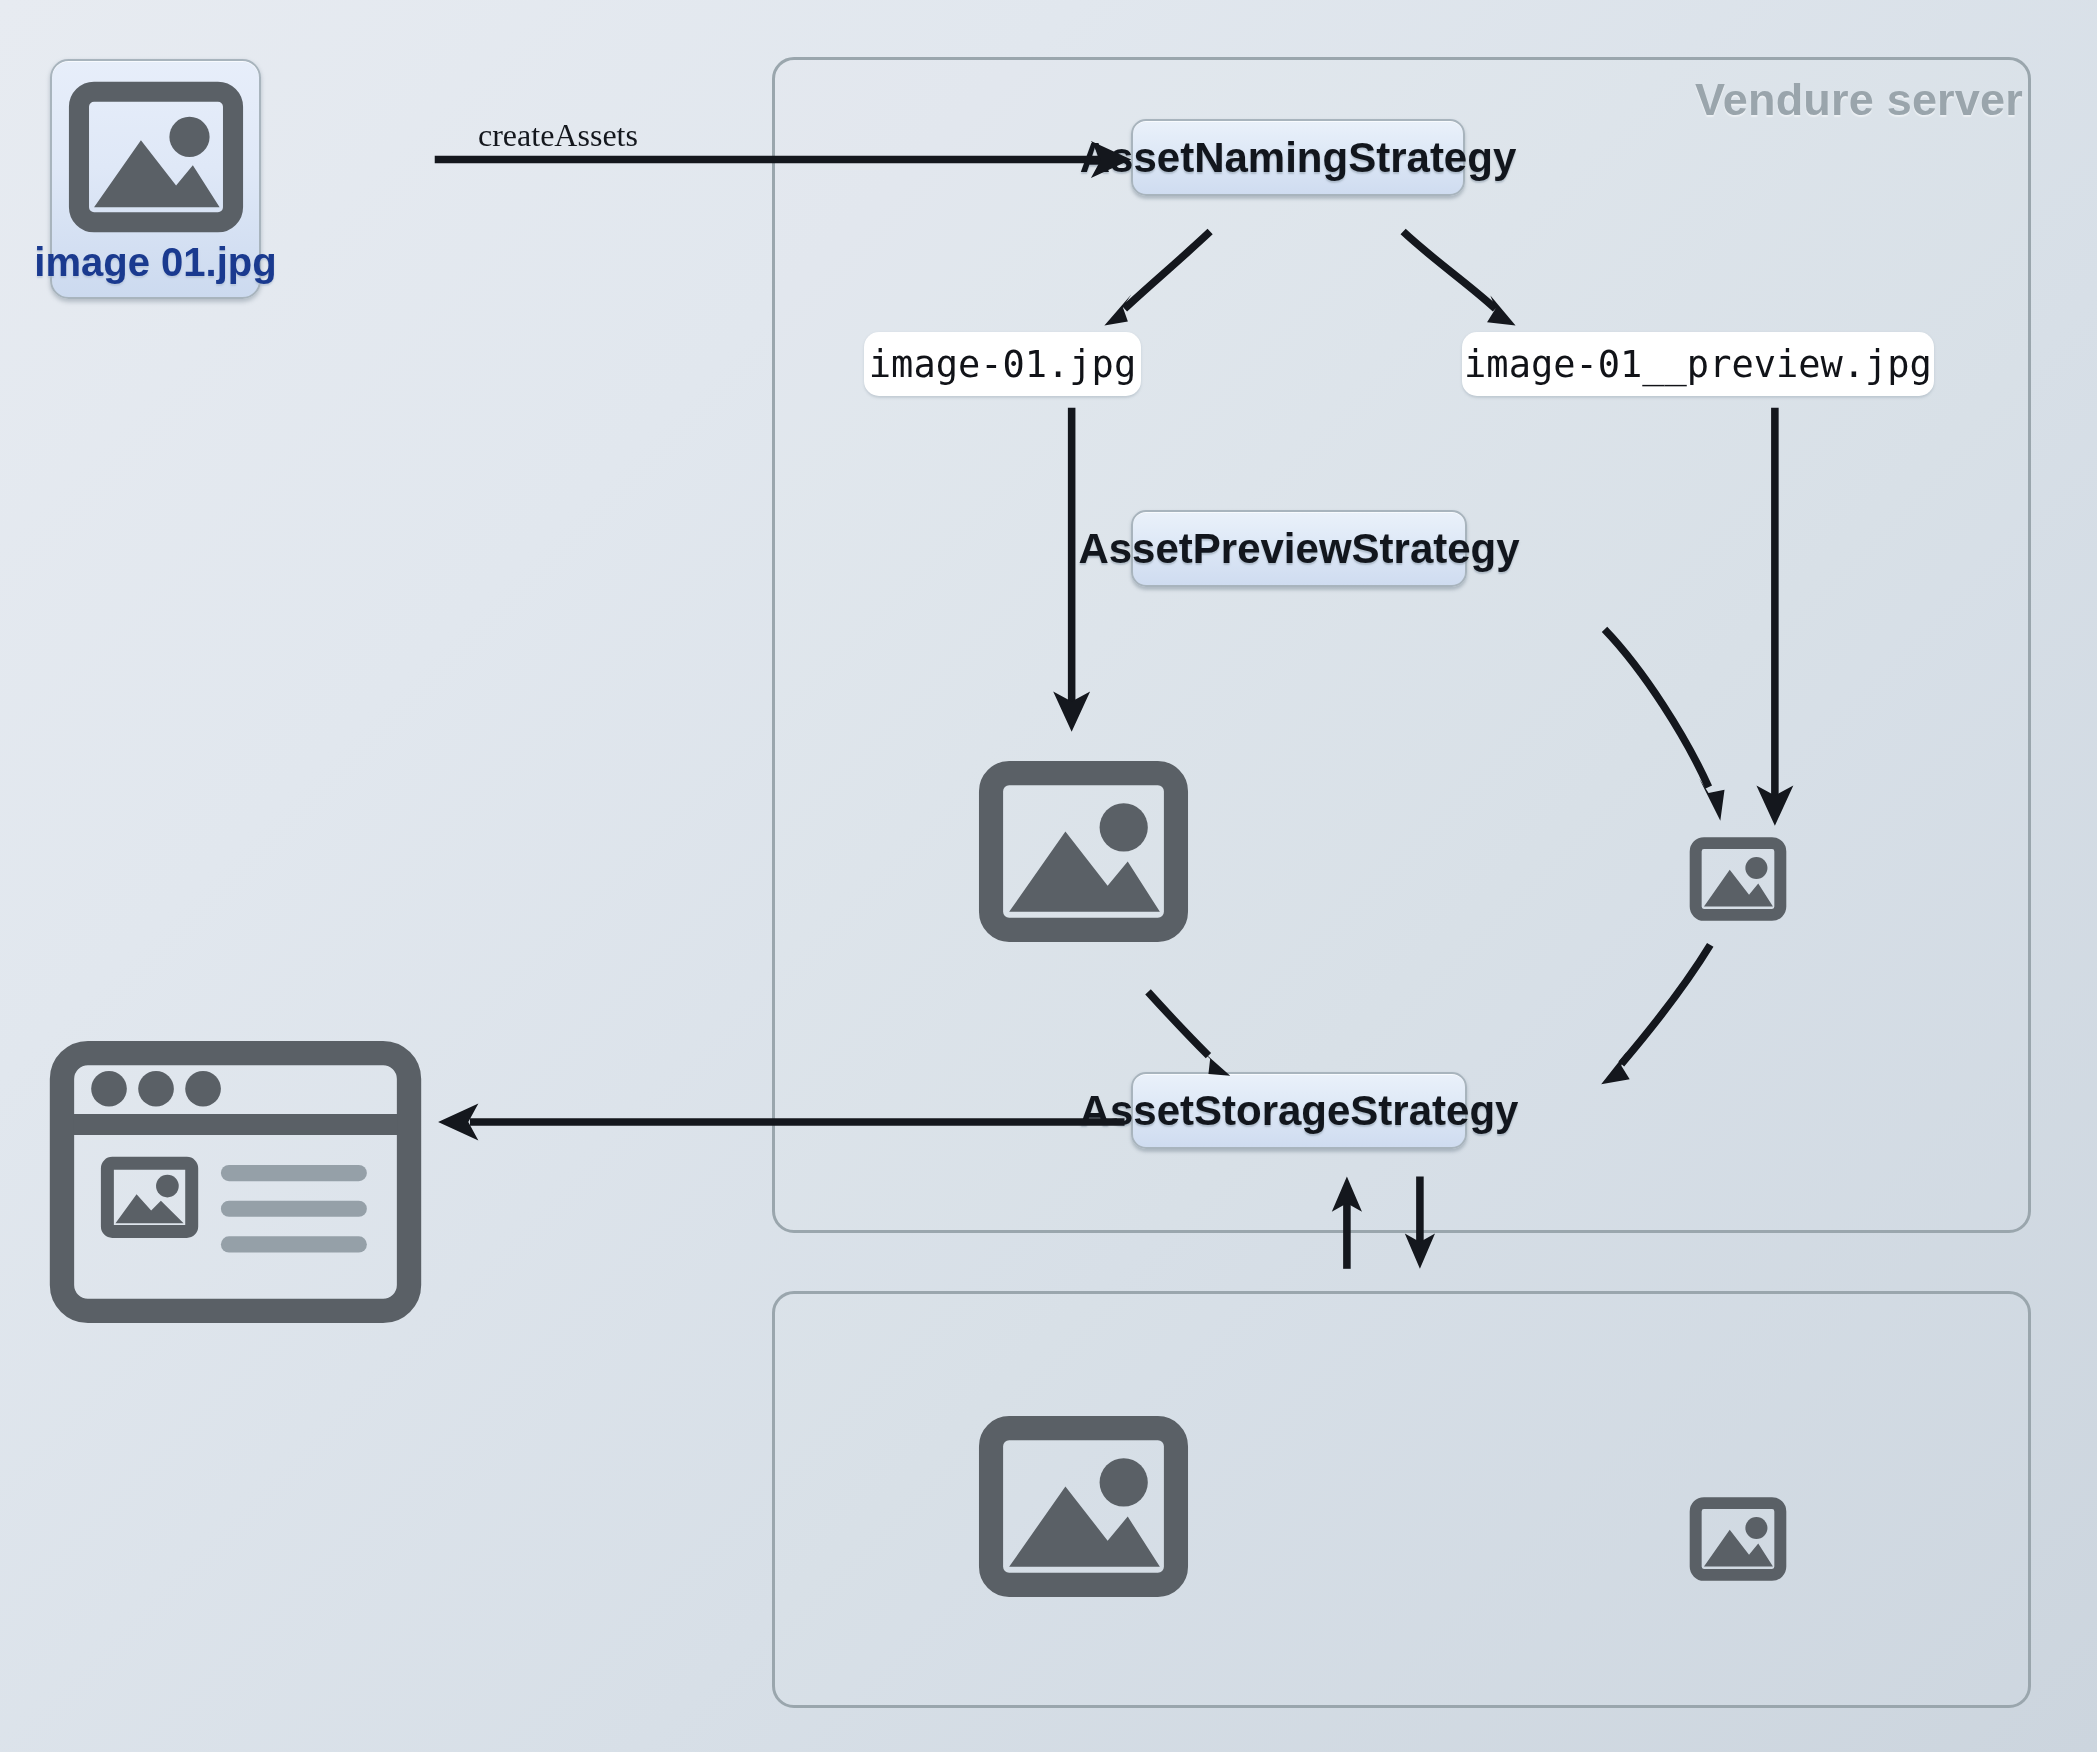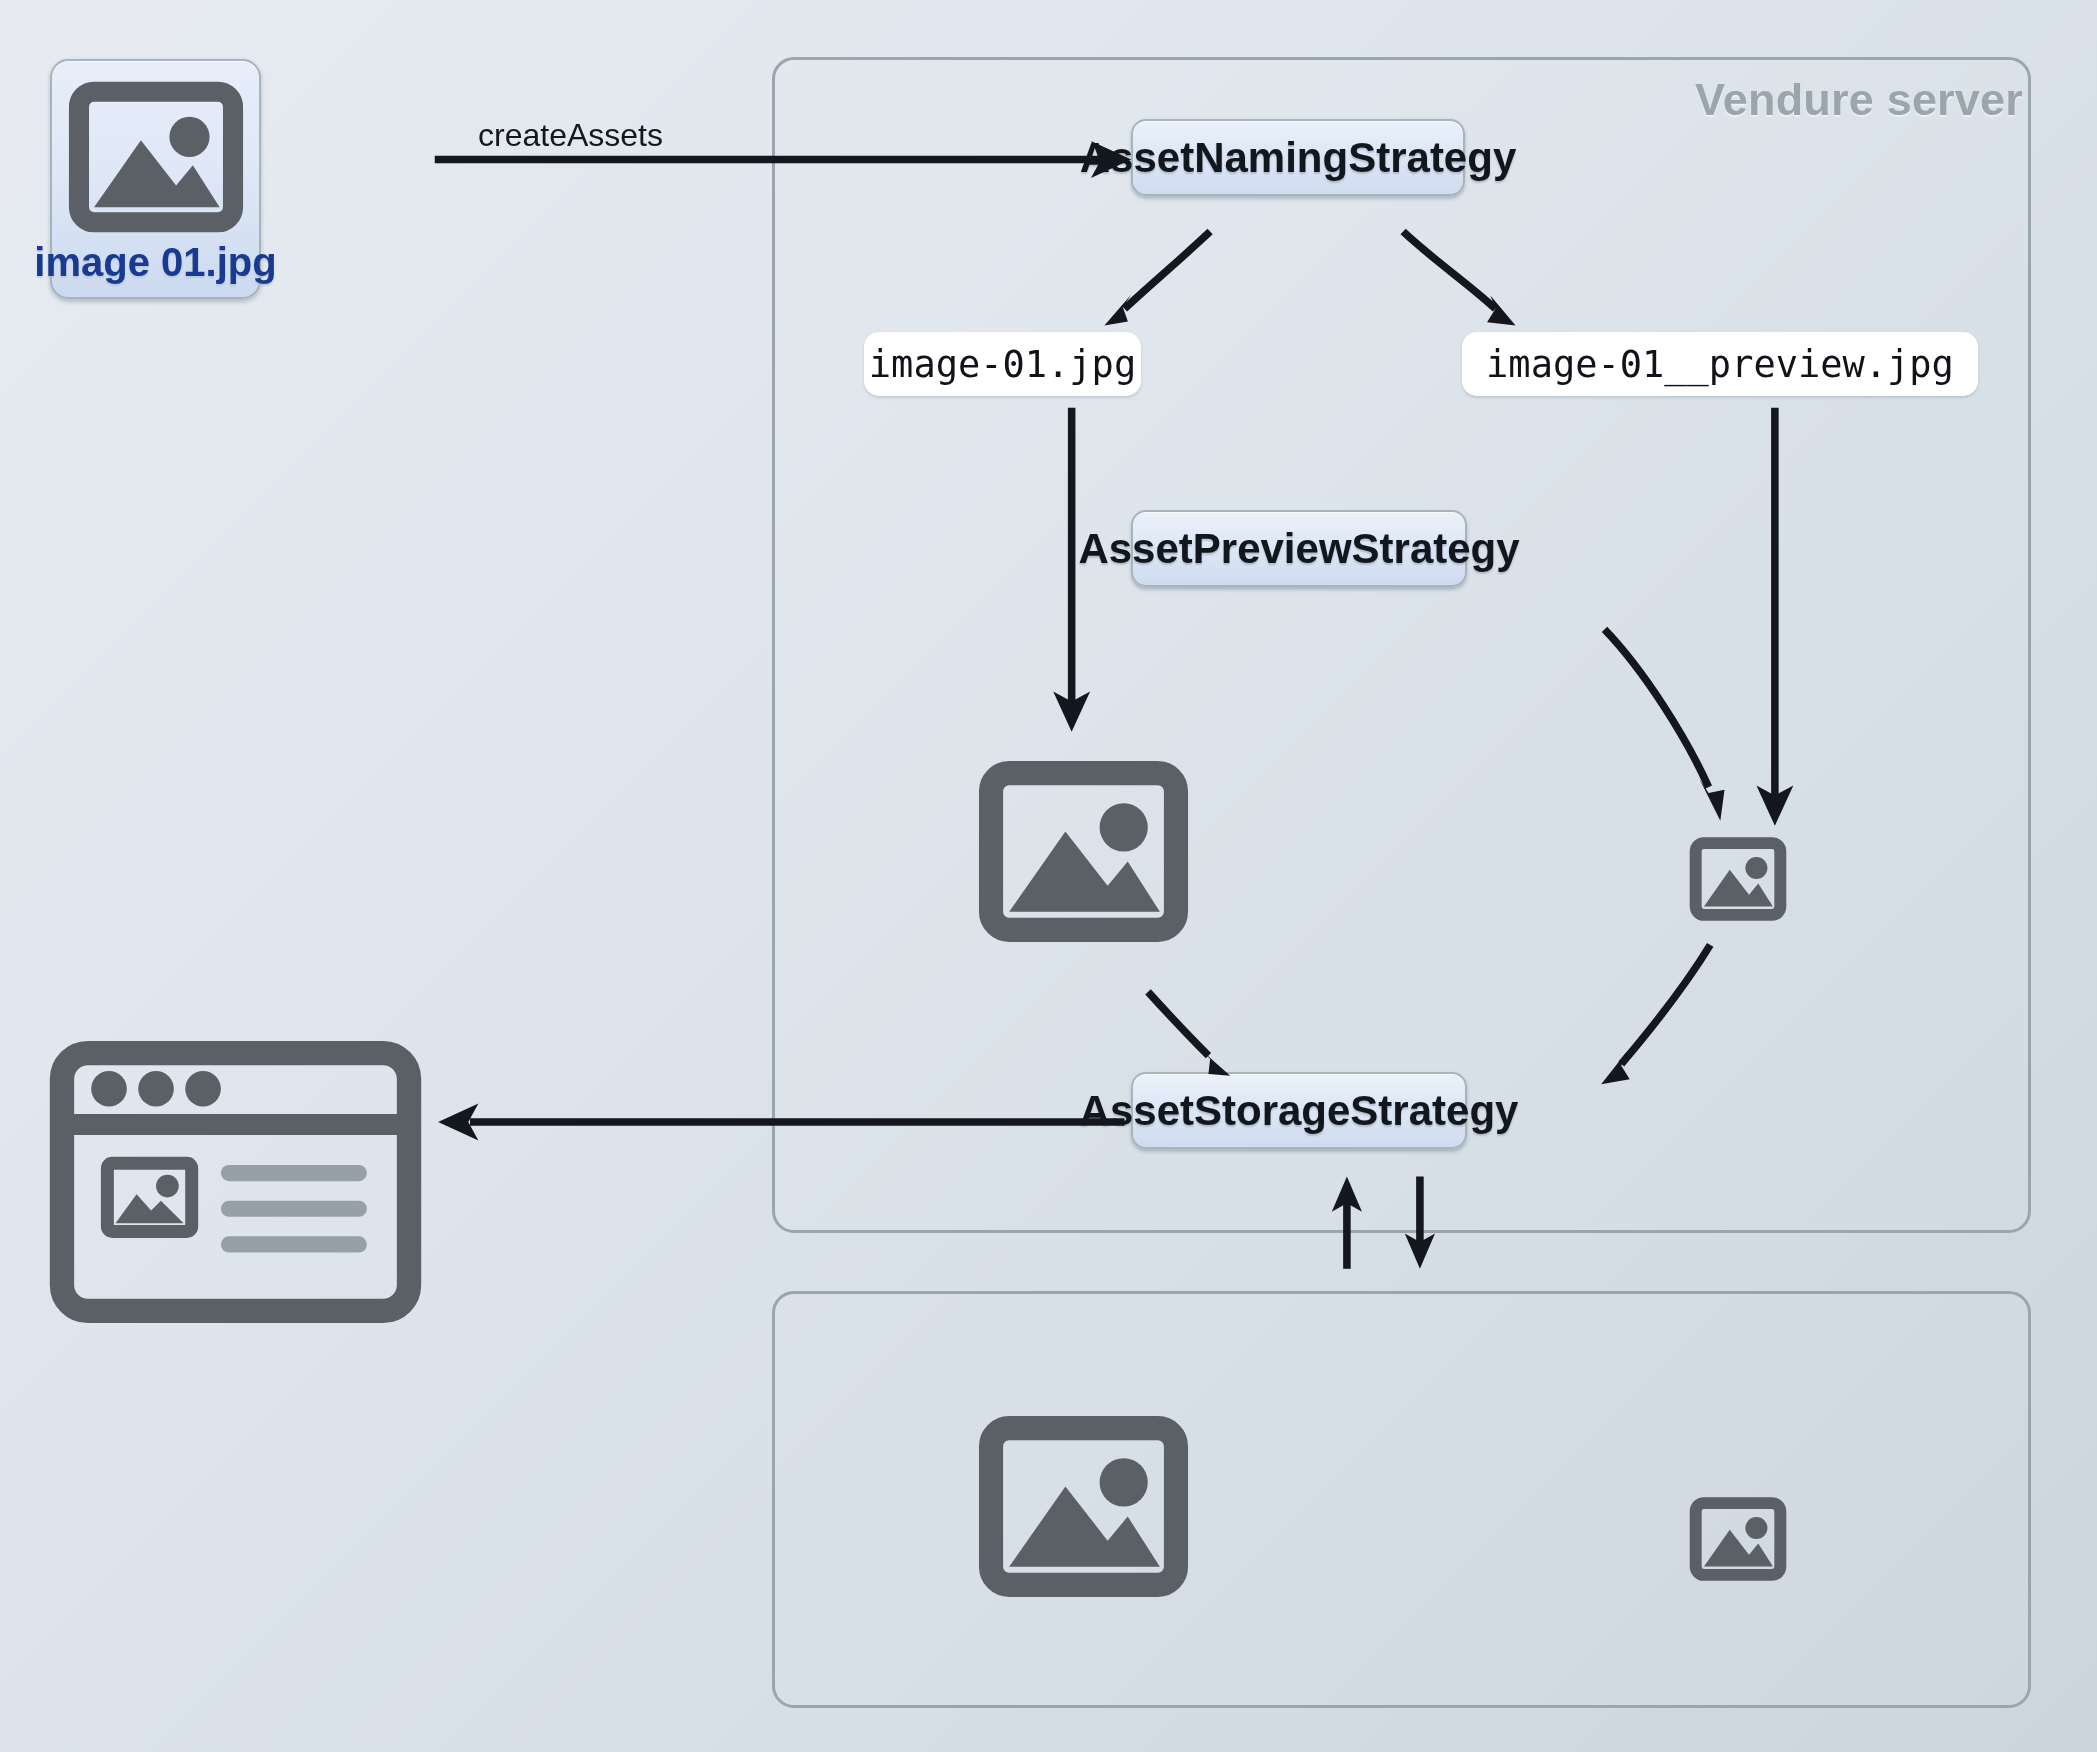--- a/index.html
+++ b/index.html
@@ -71,21 +71,21 @@
     font-family:"DejaVu Sans Mono","Liberation Mono",monospace;
     font-size:37px;
     color:#111318;
     white-space:nowrap;
     box-shadow:0 1.7px 2.5px rgba(120,135,150,.28);
   }
 
   
   .edge-label{
     position:absolute;
-    font-family:Liberation Sans, sans-serif;
+    font-family:Liberation Serif, serif;
     font-size:32px;
     color:#14171d;
     white-space:nowrap;
   }
 
   
   svg.layer{position:absolute;left:0;top:0;width:2098px;height:1753px;overflow:visible;}
   svg.icon{position:absolute;overflow:visible;}
   .arrow-path{fill:none;stroke:#14171d;stroke-width:9;stroke-linecap:butt;}
   .arrow-head{fill:#14171d;}
@@ -110,21 +110,21 @@
   </div>
 
   <div class="strategy" style="left:1131px;top:119px;width:334px;height:77px;">AssetNamingStrategy</div>
 
   <div class="strategy" style="left:1131px;top:510px;width:336px;height:77px;">AssetPreviewStrategy</div>
 
   <div class="strategy" style="left:1131px;top:1072px;width:336px;height:77px;">AssetStorageStrategy</div>
 
   <div class="pill" style="left:864px;top:332px;width:277px;height:64px;">image-01.jpg</div>
 
-  <div class="pill" style="left:1462px;top:332px;width:516px;height:64px;">image-01__preview.jpg</div>
+  <div class="pill" style="left:1462px;top:332px;width:472px;height:64px;">image-01__preview.jpg</div>
 
   <div class="edge-label" style="left:478px;top:117px;">createAssets</div>
 
   <svg class="icon" viewBox="0 0 100 86" style="left:983px;top:765px;width:201px;height:173px;">
     <rect x="4" y="4" width="92" height="78" rx="9" ry="9" fill="none" stroke="#5a6066" stroke-width="12"></rect>
     <circle cx="70" cy="31" r="12" fill="#5a6066"></circle>
     <path d="M13 73 L41 33 L62 60 L72 48 L88 73 Z" fill="#5a6066"></path>
   </svg>
 
   <svg class="icon" viewBox="0 0 100 86" style="left:1692px;top:839px;width:92px;height:80px;">

